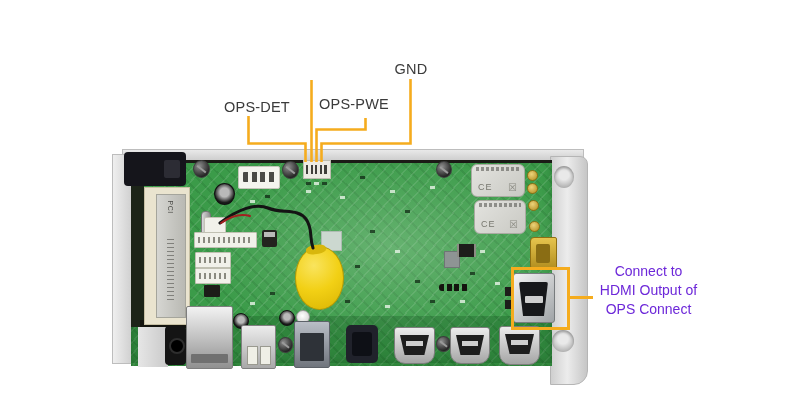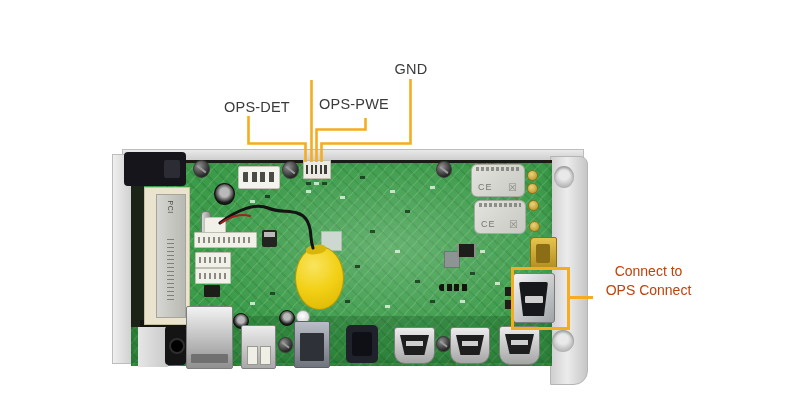--- a/index.html
+++ b/index.html
@@ -122,21 +122,21 @@
   .specks .c{background:rgba(222,238,222,.85);}
   .specks .d{background:rgba(18,42,22,.75);}
 
   
   .ann-svg{left:0;top:0;width:800px;height:400px;z-index:20;pointer-events:none;}
   .lbl{position:absolute;z-index:21;color:#3b3b3b;font-size:14.5px;font-weight:500;text-align:center;letter-spacing:.2px;}
   .lbl-ops-state{left:255px;top:61px;width:85px;}
   .lbl-gnd{left:385px;top:61px;width:52px;}
   .lbl-ops-det{left:217px;top:99px;width:80px;}
   .lbl-ops-pwe{left:314px;top:96px;width:80px;}
-  .note{position:absolute;left:591px;top:262px;width:115px;z-index:21;color:#c2410c;
+  .note{position:absolute;left:591px;top:262px;width:115px;z-index:21;color:#6d28d9;
     font-size:14px;line-height:19px;text-align:center;}
   .z3{z-index:3;} .z4{z-index:4;} .z5{z-index:5;}
 </style>
 </head>
 <body>
 
 <div class="stage">
 
   <div class="abs chassis-top"></div>
   <div class="abs bracket-left"></div>
@@ -274,16 +274,17 @@
     <path d="M410.5,79 L410.5,143.5 L321.5,143.5 L321.5,162" fill="none" stroke-width="2.6" stroke="#F5AC1E"></path>
     <rect x="512.5" y="268.5" width="56" height="60" fill="none" stroke-width="3" stroke="#F5AC1E"></rect>
     <path d="M570,297.5 L593,297.5" fill="none" stroke-width="3" stroke="#F5AC1E"></path>
   </svg>
 
   <div class="lbl lbl-gnd">GND</div>
   <div class="lbl lbl-ops-det">OPS-DET</div>
   <div class="lbl lbl-ops-pwe">OPS-PWE</div>
   <div class="note">
     <div>Connect to</div>
+    <div>HDMI Output of</div>
     <div>OPS Connect</div>
   </div>
 
 </div>
 
 </body></html>

